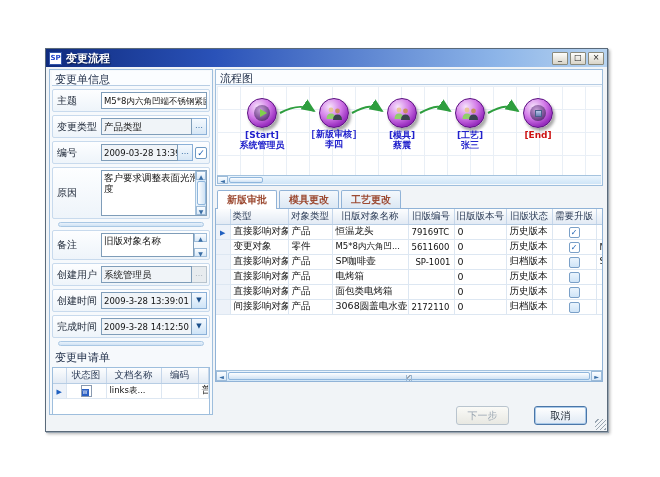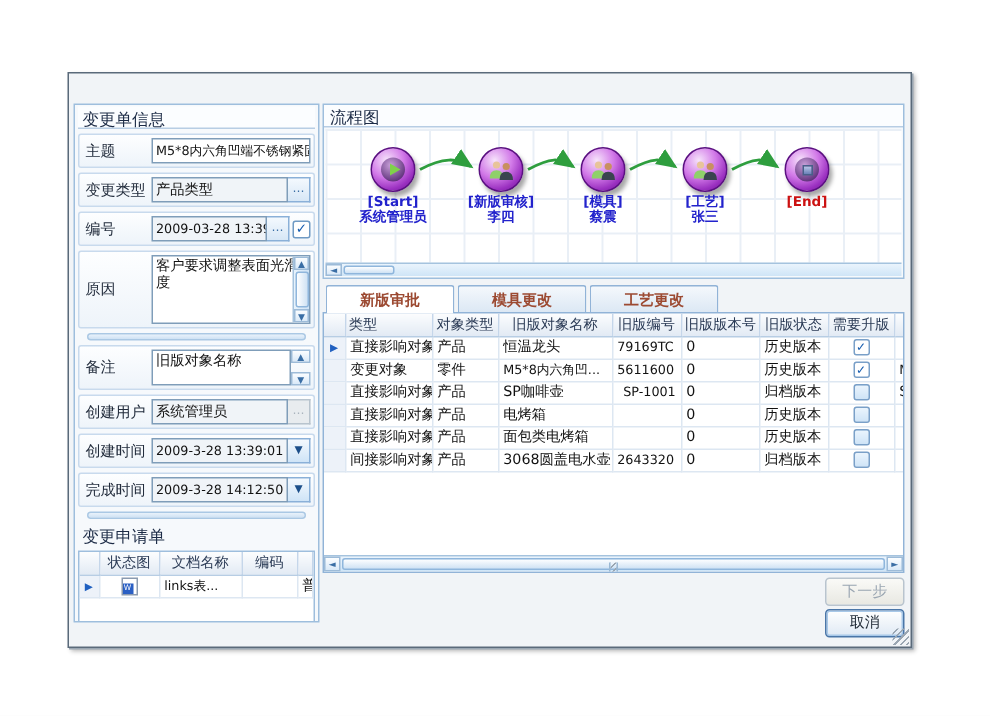--- a/index.html
+++ b/index.html
@@ -106,48 +106,57 @@
     background:radial-gradient(circle at 40% 32%,#c8a0d8,#401060);
     display:flex; align-items:center; justify-content:center; }
   .play { width:0; height:0; border-left:7px solid #7fd14a; border-top:4.5px solid transparent;
     border-bottom:4.5px solid transparent; margin-left:2px; }
   .stop { width:7px; height:7px; background:linear-gradient(#b8c8e8,#6a80b8); border:1px solid #48608a; }
   .ntag { font-size:9px; font-weight:bold; color:#2222cc; line-height:10px; margin-top:2px; white-space:nowrap; }
   .ntag.end-label { color:#cc1111; }
   .nname { font-size:9px; font-weight:bold; color:#2222cc; line-height:10px; white-space:nowrap; }
 
   .tabs { position:absolute; left:0; top:121px; height:18px; display:flex; gap:2px; padding-left:2px; }
-  .tab { padding:2px 22px 0; font-size:10px; font-weight:bold; color:#9c4a32;
+  .tab { padding:2px 9px 0; font-size:10px; font-weight:bold; color:#9c4a32;
     background:linear-gradient(#f4f8fc,#dce8f4); border:1px solid #91b3d7;
     border-bottom:none; border-radius:2px 2px 0 0; white-space:nowrap; }
   .tab.active { background:#ffffff; position:relative; z-index:2; height:19px; }
 
   .table-wrap { position:absolute; left:0; top:139px; width:388px; height:174px;
     border:1px solid #91b3d7; background:#ffffff; overflow:hidden; }
   .cbx { display:inline-block; width:11px; height:11px; border:1px solid #7aa0c8; border-radius:2px;
     background:linear-gradient(#eaf4fd,#cfe4f7); vertical-align:middle; font-size:8px; line-height:9px;
     text-align:center; color:#1a5fb0; font-weight:bold; }
   .cbx.on { background:#ffffff; }
   .cbx.on::after { content:"✓"; }
 
   
-  .footer { position:absolute; right:4px; bottom:6px; display:flex; gap:2px;flex-direction:column; }
+  .footer { position:absolute; right:20px; bottom:6px; display:flex; gap:25px; }
   .btn { width:53px; height:19px; font-size:10px; text-align:center; line-height:17px; border-radius:3px; }
   .btn.disabled { background:linear-gradient(#fafaf7,#e8e8e2); border:1px solid #b9c4ce; color:#9aa6b2; }
   .btn.primary { background:linear-gradient(#ffffff,#dfe9f4); border:1px solid #4a76a8;
     box-shadow:0 0 0 1px #a8c8e8 inset; color:#1a2430; }
   .grip { position:absolute; right:1px; bottom:1px; width:11px; height:11px;
     background:repeating-linear-gradient(135deg,transparent,transparent 2px,#9aa6b2 2px,#9aa6b2 3px); }
 </style>
 </head>
 <body>
 
 <div class="canvas">
 <div class="window">
 
+  <div class="titlebar">
+    <span class="app-icon">SP</span>
+    <span class="win-title">变更流程</span>
+    <span class="winbtns">
+      <span class="winbtn">_</span>
+      <span class="winbtn">□</span>
+      <span class="winbtn">×</span>
+    </span>
+  </div>
 
   <div class="left-panel">
     <div class="panel-header">变更单信息</div>
 
     <div class="frow">
       <span class="flabel">主题</span>
       <span class="fctrl">
             <span class="tbox" style="font-size:8.5px;">M5*8内六角凹端不锈钢紧固螺钉</span>
           </span>
     </div>
@@ -275,21 +284,21 @@
 
         <div class="node" style="left:10px; top:12px;">
           <div class="ball">
                 <div class="core">
                   <div class="play"></div>
                 </div>
               </div>
           <div class="ntag">[Start]</div>
           <div class="nname">系统管理员</div>
         </div>
-        <div class="node" style="left:82px; top:12px;">
+        <div class="node" style="left:82px; top:12px;font-family:Liberation Mono, monospace;">
           <div class="ball">
             <svg width="18" height="13" viewBox="0 0 18 13">
                   <circle cx="6" cy="3" r="2.4" fill="#e8c49a"></circle>
                   <path d="M1.5 12 Q1.5 6.5 6 6.5 Q10.5 6.5 10.5 12 Z" fill="#8fd06a"></path>
                   <circle cx="12.5" cy="4" r="2.4" fill="#c89060"></circle>
                   <path d="M8 13 Q8 7.5 12.5 7.5 Q17 7.5 17 13 Z" fill="#3a4450"></path>
                 </svg>
           </div>
           <div class="ntag">[新版审核]</div>
           <div class="nname">李四</div>
@@ -417,21 +426,21 @@
           <td>0</td>
                 <td>历史版本</td>
           <td style="text-align:center;"><span class="cbx"></span></td>
           <td></td>
         </tr>
         <tr>
           <td class="selc"></td>
           <td>间接影响对象</td>
                 <td>产品</td>
           <td>3068圆盖电水壶</td>
-                <td style="font-size:8.5px;">2643320</td>
+                <td style="font-size:8.5px;">2172110</td>
           <td>0</td>
                 <td>归档版本</td>
           <td style="text-align:center;"><span class="cbx"></span></td>
           <td></td>
         </tr>
       </tbody>
           </table>
       <div class="hscroll">
         <span class="harrow">◄</span>
         <span class="hthumb" style="flex:1;">

